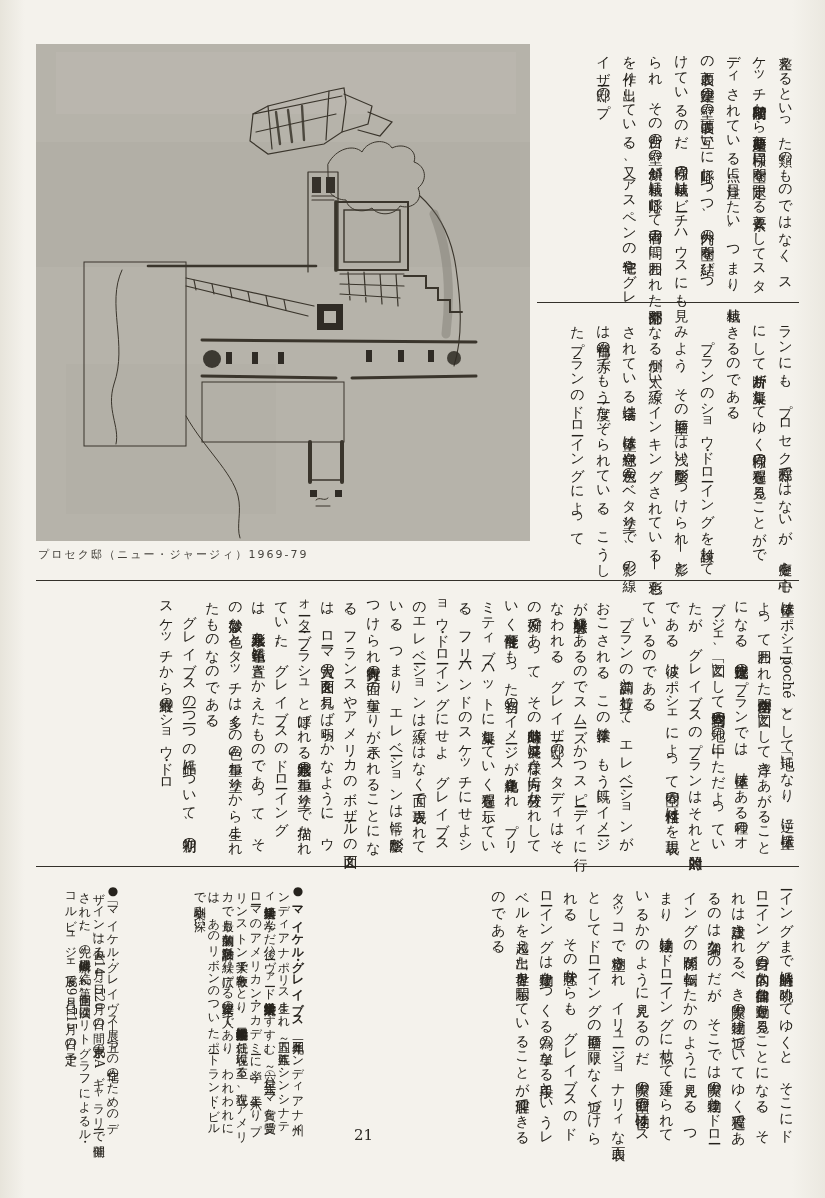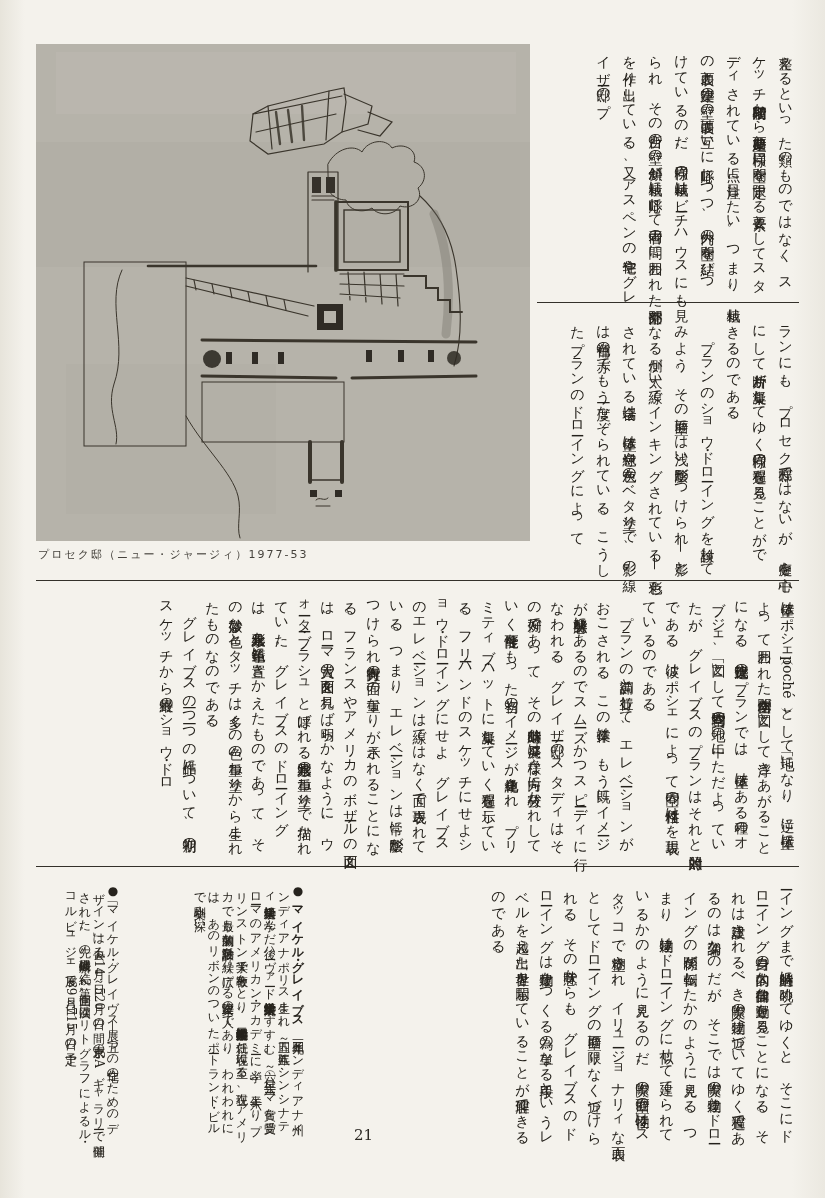--- a/index.html
+++ b/index.html
@@ -115,21 +115,21 @@
         <rect x="274" y="446" width="7" height="7" fill="#2f2b25" stroke="none"></rect>
         <rect x="299" y="446" width="7" height="7" fill="#2f2b25" stroke="none"></rect>
 
         <path d="M150,372 C168,404 196,428 202,452 C206,468 200,482 204,494" stroke-width="1"></path>
 
         <path d="M280,456 C284,452 288,458 292,454 M280,462 L294,462" stroke-width="1"></path>
       </g>
     </svg>
   </div>
 
-  <div class="caption">プロセク邸（ニュー・ジャージィ）1977-53</div>
+  <div class="caption">プロセク邸（ニュー・ジャージィ）1969-79</div>
 
   <div class="rule rule-1"></div>
   <div class="rule rule-2"></div>
   <div class="rule rule-3"></div>
 
   <div class="vtext main-text block-a">
     <p>整えるといった類のものではなく、スケッチ初期段階から建築壁面と同様に空間を限定する要素としてスタディされている点に注目したい。つまり、植栽の表面と建築の壁の表面は互いに呼応しつつ、内外の空間を結びつけているのだ。同様の植栽はビーチハウスにも見られ、その台所の壁の傾斜が植栽に呼応して両者の間に囲われた外部空間を作り出している。又、アスペンの住宅やグレイザー邸のプ</p>
   </div>
 
   <div class="vtext main-text block-b">

